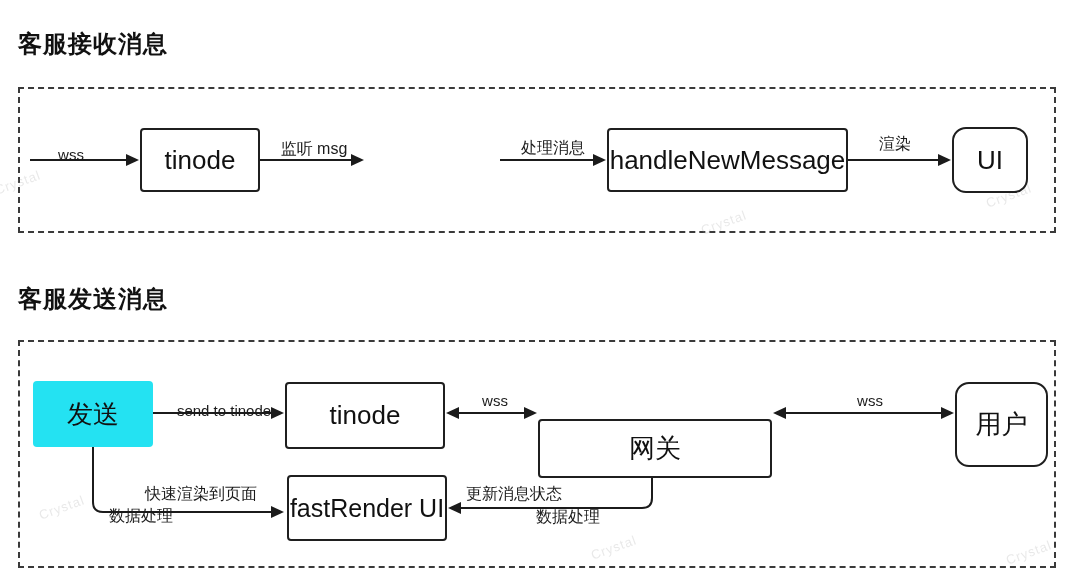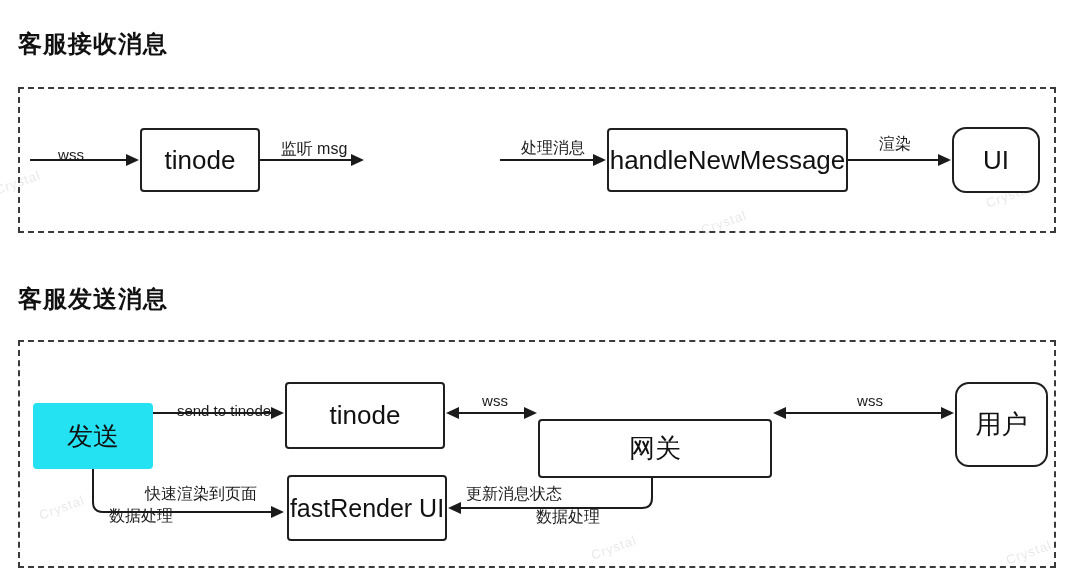--- a/index.html
+++ b/index.html
@@ -82,28 +82,28 @@
       <polygon points="537,413 524,407 524,419"></polygon>
       <polygon points="773,413 786,407 786,419"></polygon>
       <polygon points="954,413 941,407 941,419"></polygon>
       <polygon points="284,512 271,506 271,518"></polygon>
       <polygon points="448,508 461,502 461,514"></polygon>
     </g>
   </svg>
 
   <div class="node" style="left:140px;top:128px;width:120px;height:64px;">tinode</div>
   <div class="node" style="left:607px;top:128px;width:241px;height:64px;text-align:center;">handleNewMessage</div>
-  <div class="node" style="left:952px;top:127px;width:88px;height:66px;border-radius:14px;">UI</div>
+  <div class="node" style="left:952px;top:127px;width:76px;height:66px;border-radius:14px;">UI</div>
 
   <div class="edge-label latin" style="left:71px;top:146px;">wss</div>
   <div class="edge-label" style="left:314px;top:139px;">监听 msg</div>
   <div class="edge-label" style="left:553px;top:138px;">处理消息</div>
   <div class="edge-label" style="left:895px;top:134px;">渲染</div>
 
-  <div class="node node-accent" style="left:33px;top:381px;width:120px;height:66px;background:#24E2F2;margin-top:22px;">发送</div>
+  <div class="node node-accent" style="left:33px;top:381px;width:120px;height:66px;background:#24E2F2;">发送</div>
   <div class="node" style="left:285px;top:382px;width:160px;height:67px;">tinode</div>
   <div class="node" style="left:538px;top:382px;width:234px;height:59px;margin-top:37px;">网关</div>
   <div class="node" style="left:955px;top:382px;width:93px;height:85px;border-radius:14px;">用户</div>
   <div class="node" style="left:287px;top:475px;width:160px;height:66px;font-size:25px;">fastRender UI</div>
 
   <div class="edge-label latin" style="left:218px;top:402px;margin-left:6px;">send to tinode</div>
   <div class="edge-label latin" style="left:495px;top:392px;">wss</div>
   <div class="edge-label latin" style="left:870px;top:392px;">wss</div>
   <div class="edge-label" style="left:201px;top:484px;">快速渲染到页面</div>
   <div class="edge-label" style="left:141px;top:506px;">数据处理</div>

